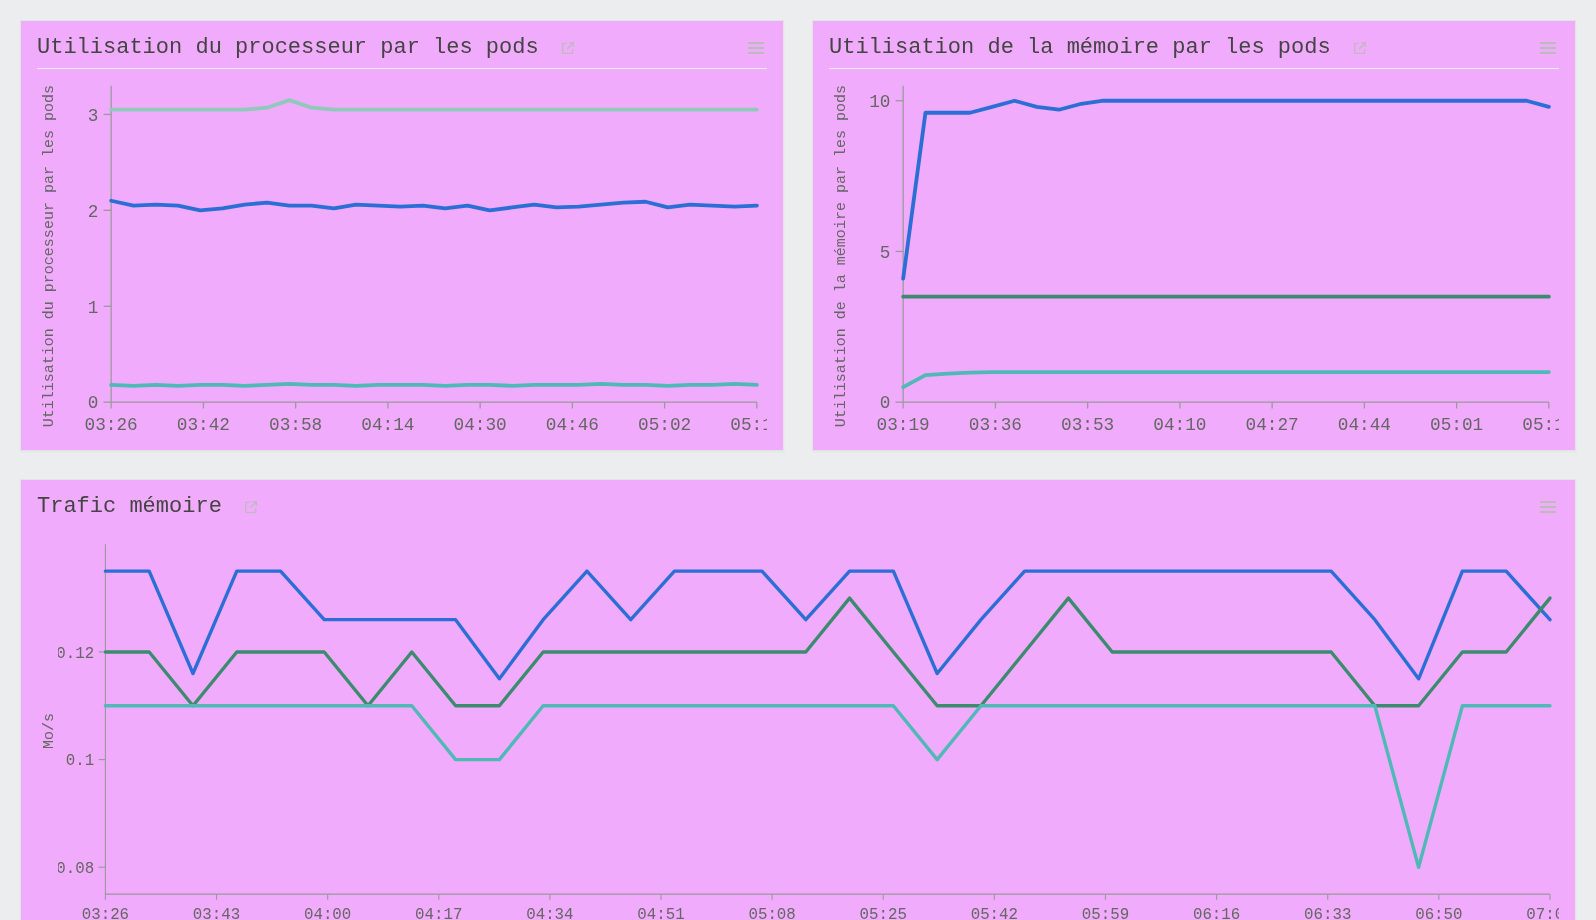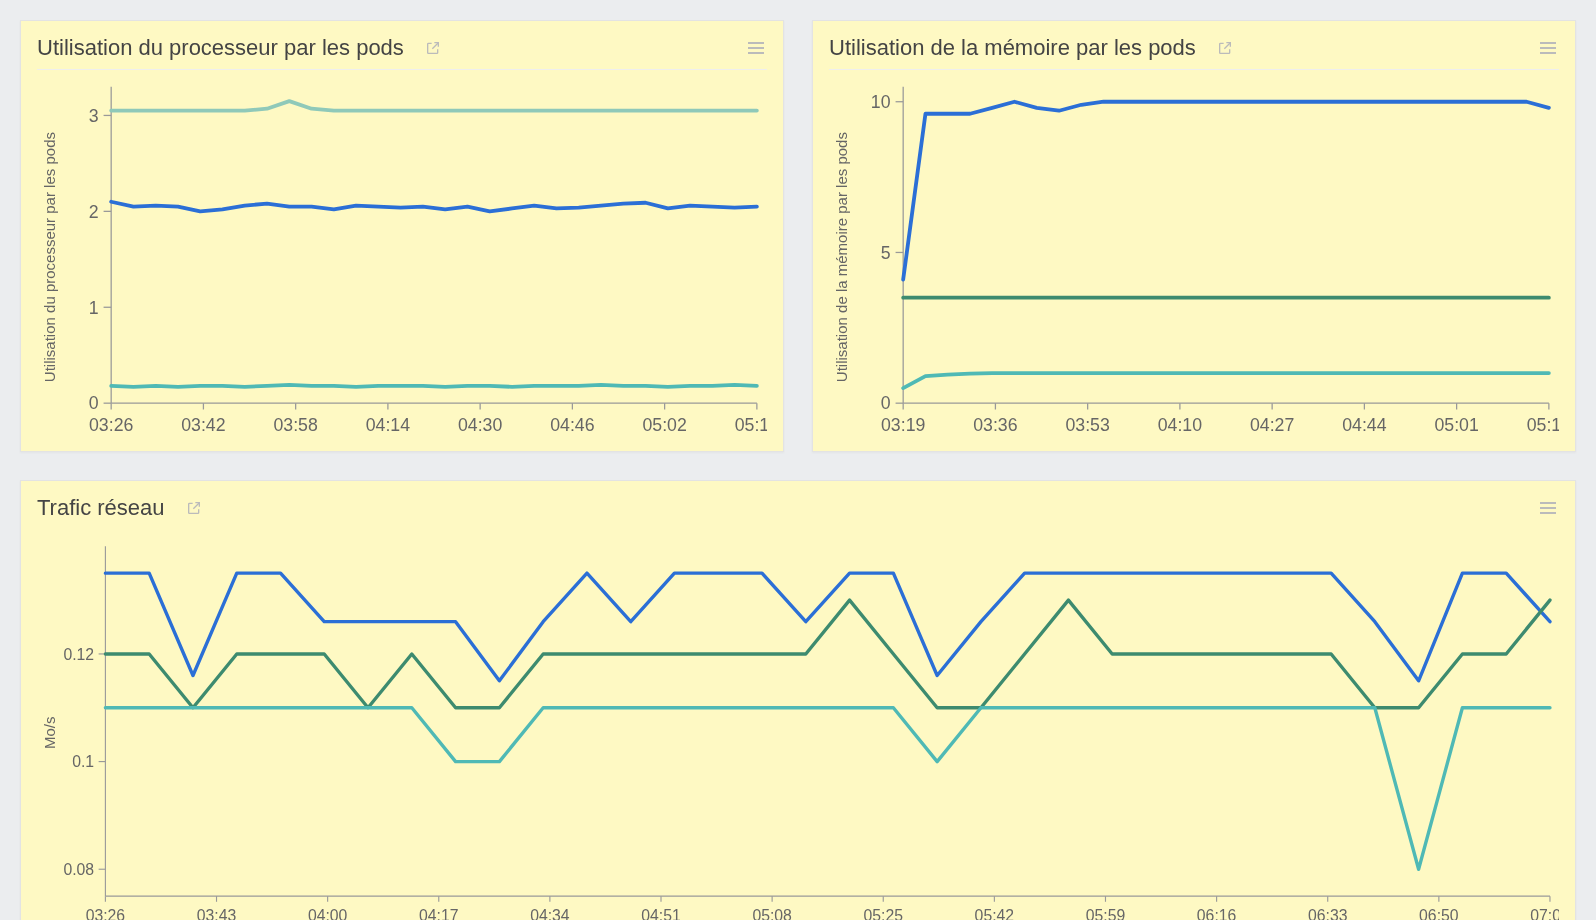--- a/index.html
+++ b/index.html
@@ -9,24 +9,25 @@
     background: #ebedef;
     font-family: "Helvetica Neue", Helvetica, Arial, sans-serif;
     color: #333;
   }
   .grid {
     display: grid;
     grid-template-columns: 1fr 1fr;
     gap: 28px;
   }
   .panel {
-    background: #fef9c3;
+    background: #f0abfc;
     border: 1px solid #e3e3e3;
     padding: 10px 16px 10px 16px;
     box-shadow: 0 1px 2px rgba(0,0,0,0.04);
+    font-family: Liberation Mono, monospace;
   }
   .panel.wide {
     grid-column: 1 / span 2;
   }
   .panel-header {
     display: flex;
     align-items: center;
     padding: 4px 0 8px 0;
   }
   .panel-title {
@@ -210,21 +211,21 @@
             <path class="series" d="M42.0 162.4 L59.6 31.4 L77.2 31.4 L94.8 31.4 L112.3 26.7 L129.9 21.9 L147.5 26.7 L165.1 29.0 L182.7 24.3 L200.3 21.9 L217.9 21.9 L235.4 21.9 L253.0 21.9 L270.6 21.9 L288.2 21.9 L305.8 21.9 L323.4 21.9 L341.0 21.9 L358.6 21.9 L376.1 21.9 L393.7 21.9 L411.3 21.9 L428.9 21.9 L446.5 21.9 L464.1 21.9 L481.7 21.9 L499.2 21.9 L516.8 21.9 L534.4 21.9 L552.0 26.7 " stroke="#2b6fd6" stroke-width="4"></path>
             <path class="series" d="M42.0 176.7 L59.6 176.7 L77.2 176.7 L94.8 176.7 L112.3 176.7 L129.9 176.7 L147.5 176.7 L165.1 176.7 L182.7 176.7 L200.3 176.7 L217.9 176.7 L235.4 176.7 L253.0 176.7 L270.6 176.7 L288.2 176.7 L305.8 176.7 L323.4 176.7 L341.0 176.7 L358.6 176.7 L376.1 176.7 L393.7 176.7 L411.3 176.7 L428.9 176.7 L446.5 176.7 L464.1 176.7 L481.7 176.7 L499.2 176.7 L516.8 176.7 L534.4 176.7 L552.0 176.7 " stroke="#3d8b6f" stroke-width="3"></path>
             <path class="series" d="M42.0 248.1 L59.6 238.6 L77.2 237.4 L94.8 236.7 L112.3 236.2 L129.9 236.2 L147.5 236.2 L165.1 236.2 L182.7 236.2 L200.3 236.2 L217.9 236.2 L235.4 236.2 L253.0 236.2 L270.6 236.2 L288.2 236.2 L305.8 236.2 L323.4 236.2 L341.0 236.2 L358.6 236.2 L376.1 236.2 L393.7 236.2 L411.3 236.2 L428.9 236.2 L446.5 236.2 L464.1 236.2 L481.7 236.2 L499.2 236.2 L516.8 236.2 L534.4 236.2 L552.0 236.2 " stroke="#4fb9b5" stroke-width="3"></path>
           </svg>
         </div>
     </div>
   </div>
 
   <div class="panel wide">
     <div class="panel-header">
-      <h2 class="panel-title">Trafic réseau</h2>
+      <h2 class="panel-title">Trafic mémoire</h2>
       <span class="icon-btn first">
         <svg width="16" height="16" viewBox="0 0 24 24" fill="none" stroke="currentColor" stroke-width="2">
             <path d="M14 4h6v6"></path>
             <path d="M20 4l-9 9"></path>
             <path d="M19 14v5a1 1 0 0 1-1 1H5a1 1 0 0 1-1-1V6a1 1 0 0 1 1-1h5"></path>
           </svg>
       </span>
       <span class="spacer"></span>
       <span class="icon-btn">
         <span class="menu-icon-bars">

